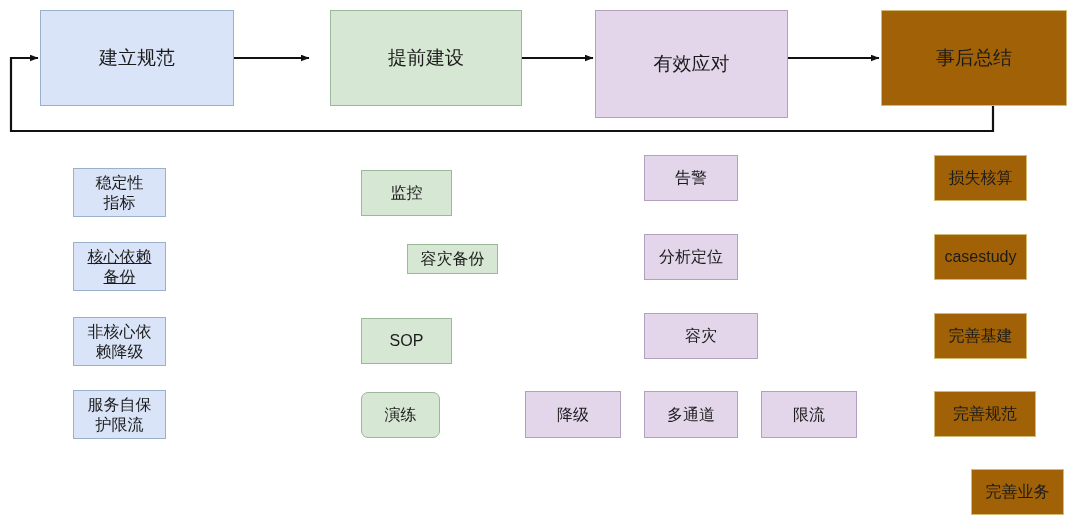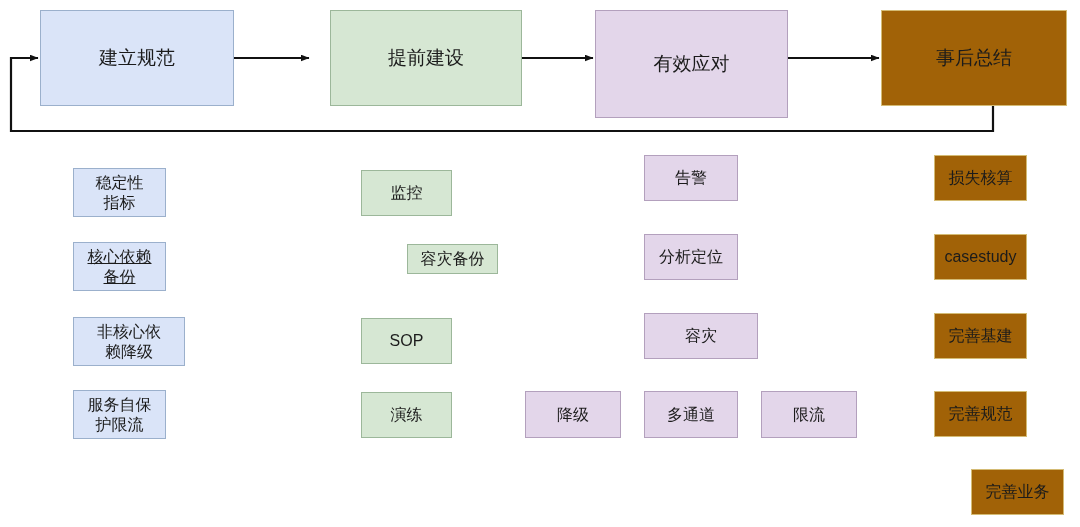--- a/index.html
+++ b/index.html
@@ -77,36 +77,36 @@
   <div class="node stage c-green" style="left:311px; top:10px; width:192px; height:96px;margin-left:19px;">提前建设</div>
 
   <div class="node stage c-purple" style="left:595px; top:10px; width:193px; height:108px;">有效应对</div>
 
   <div class="node stage c-yellow" style="left:881px; top:10px; width:186px; height:96px;">事后总结</div>
 
   <div class="node leaf c-blue" style="left:73px; top:168px; width:93px; height:49px;">稳定性
 指标</div>
   <div class="node leaf c-blue" style="left:73px; top:242px; width:93px; height:49px;text-decoration:underline;">核心依赖
 备份</div>
-  <div class="node leaf c-blue" style="left:73px; top:317px; width:112px; height:49px;">非核心依
+  <div class="node leaf c-blue" style="left:73px; top:317px; width:93px; height:49px;">非核心依
 赖降级</div>
   <div class="node leaf c-blue" style="left:73px; top:390px; width:93px; height:49px;text-align:center;">服务自保
 护限流</div>
 
   <div class="node leaf c-green" style="left:361px; top:170px; width:91px; height:46px;">监控</div>
   <div class="node leaf c-green" style="left:361px; top:244px; width:91px; height:30px;margin-left:46px;">容灾备份</div>
   <div class="node leaf c-green" style="left:361px; top:318px; width:91px; height:46px;">SOP</div>
-  <div class="node leaf c-green" style="left:361px; top:392px; width:91px; height:46px;">演练</div>
+  <div class="node leaf c-green" style="left:361px; top:392px; width:79px; height:46px;border-radius:7px;">演练</div>
 
   <div class="node leaf c-purple" style="left:644px; top:155px; width:94px; height:46px;">告警</div>
   <div class="node leaf c-purple" style="left:644px; top:234px; width:94px; height:46px;">分析定位</div>
   <div class="node leaf c-purple" style="left:644px; top:313px; width:114px; height:46px;">容灾</div>
   <div class="node leaf c-purple" style="left:525px; top:391px; width:96px; height:47px;">降级</div>
   <div class="node leaf c-purple" style="left:644px; top:391px; width:94px; height:47px;">多通道</div>
   <div class="node leaf c-purple" style="left:761px; top:391px; width:96px; height:47px;">限流</div>
 
   <div class="node leaf c-yellow" style="left:934px; top:155px; width:93px; height:46px;">损失核算</div>
   <div class="node leaf c-yellow" style="left:934px; top:234px; width:93px; height:46px;">casestudy</div>
   <div class="node leaf c-yellow" style="left:934px; top:313px; width:93px; height:46px;">完善基建</div>
-  <div class="node leaf c-yellow" style="left:934px; top:391px; width:93px; height:46px;">完善规范</div>
+  <div class="node leaf c-yellow" style="left:934px; top:391px; width:102px; height:46px;">完善规范</div>
   <div class="node leaf c-yellow" style="left:934px; top:469px; width:93px; height:46px;margin-left:37px;">完善业务</div>
 
 </div>
 
 </body></html>

